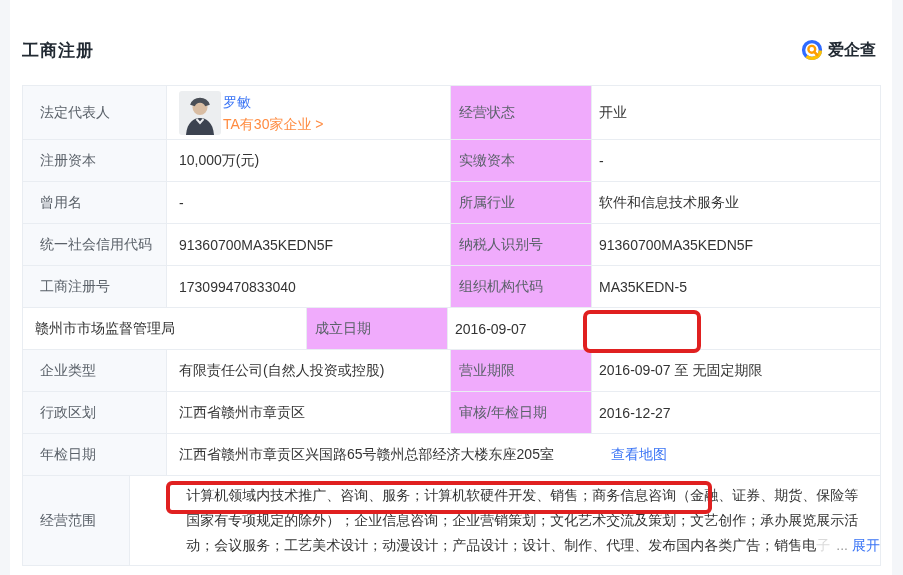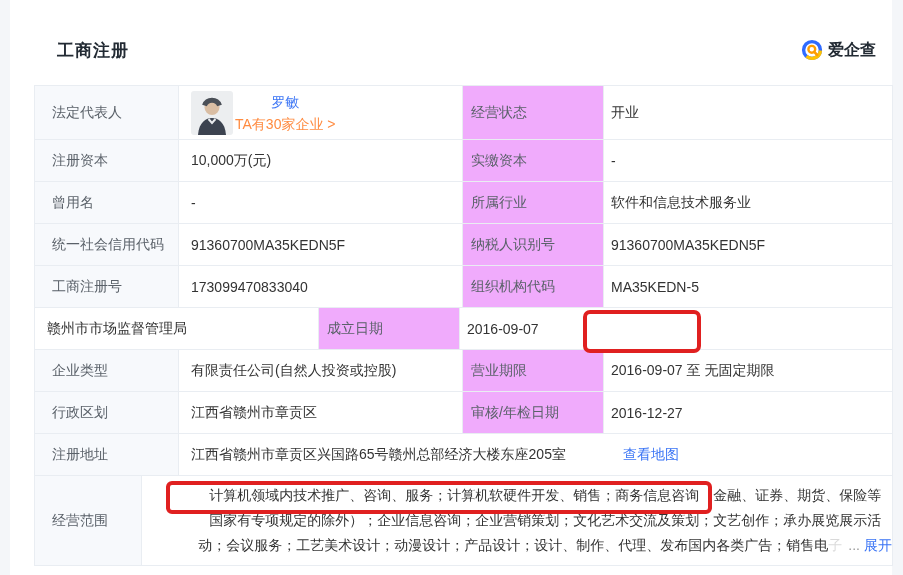--- a/index.html
+++ b/index.html
@@ -7,26 +7,26 @@
   body {
     background: #f4f6f9;
     font-family: "Liberation Sans", "DejaVu Sans", sans-serif;
     position: relative;
     overflow: hidden;
   }
   .page { position: relative; width: 903px; height: 575px; }
   .card { position: absolute; left: 10px; top: 0; width: 882px; height: 575px; background: #ffffff; }
 
   .hdr { position: absolute; left: 12px; right: 16px; top: 36px; height: 28px;
-         display: flex; justify-content: space-between; align-items: center; margin-left: 35px; }
+         display: flex; justify-content: space-between; align-items: center; }
   .title { font-size: 17px; font-weight: bold; color: #222a33; letter-spacing: 1px; }
   .brand { display: flex; align-items: center; gap: 5px; cursor: pointer; }
   .brand-name { font-size: 16px; font-weight: bold; color: #222a33; }
 
-  .tbl { position: absolute; left: 24px; top: 85px; width: 859px; border: 1px solid #e9edf2; background:#fff;text-align:center; }
+  .tbl { position: absolute; left: 12px; top: 85px; width: 859px; border: 1px solid #e9edf2; background:#fff; }
   .row { display: flex; height: 42px; border-bottom: 1px solid #e9edf2; font-size: 14px; }
   .row:last-child { border-bottom: none; }
   .row.tall { height: 54px; }
   .row.scope { height: 89px; }
   .lbl1 { width: 144px; background: #f7f9fc; border-right: 1px solid #e9edf2;
           display: flex; align-items: center; padding-left: 17px; color: #5a6169; }
   .val1 { width: 284px; border-right: 1px solid #e9edf2;
           display: flex; align-items: center; padding-left: 12px; color: #333; }
   .lbl2 { width: 141px; background: #f0abfc; border-right: 1px solid #e9edf2;
           display: flex; align-items: center; padding-left: 8px; color: #5a6169; }
@@ -136,21 +136,21 @@
       </div>
 
       <div class="row">
         <div class="lbl1">行政区划</div>
         <div class="val1">江西省赣州市章贡区</div>
         <div class="lbl2">审核/年检日期</div>
         <div class="val2">2016-12-27</div>
       </div>
 
       <div class="row">
-        <div class="lbl1">注册地址</div>
+        <div class="lbl1">年检日期</div>
         <div class="valfull">
           <span>江西省赣州市章贡区兴国路65号赣州总部经济大楼东座205室</span>
           <a class="blue map-link">查看地图</a>
         </div>
       </div>
 
       <div class="row scope">
         <div class="lbl1">经营范围</div>
         <div class="valfull scope-val">
           <div class="scope-line">计算机领域内技术推广、咨询、服务；计算机软硬件开发、销售；商务信息咨询（金融、证券、期货、保险等</div>

